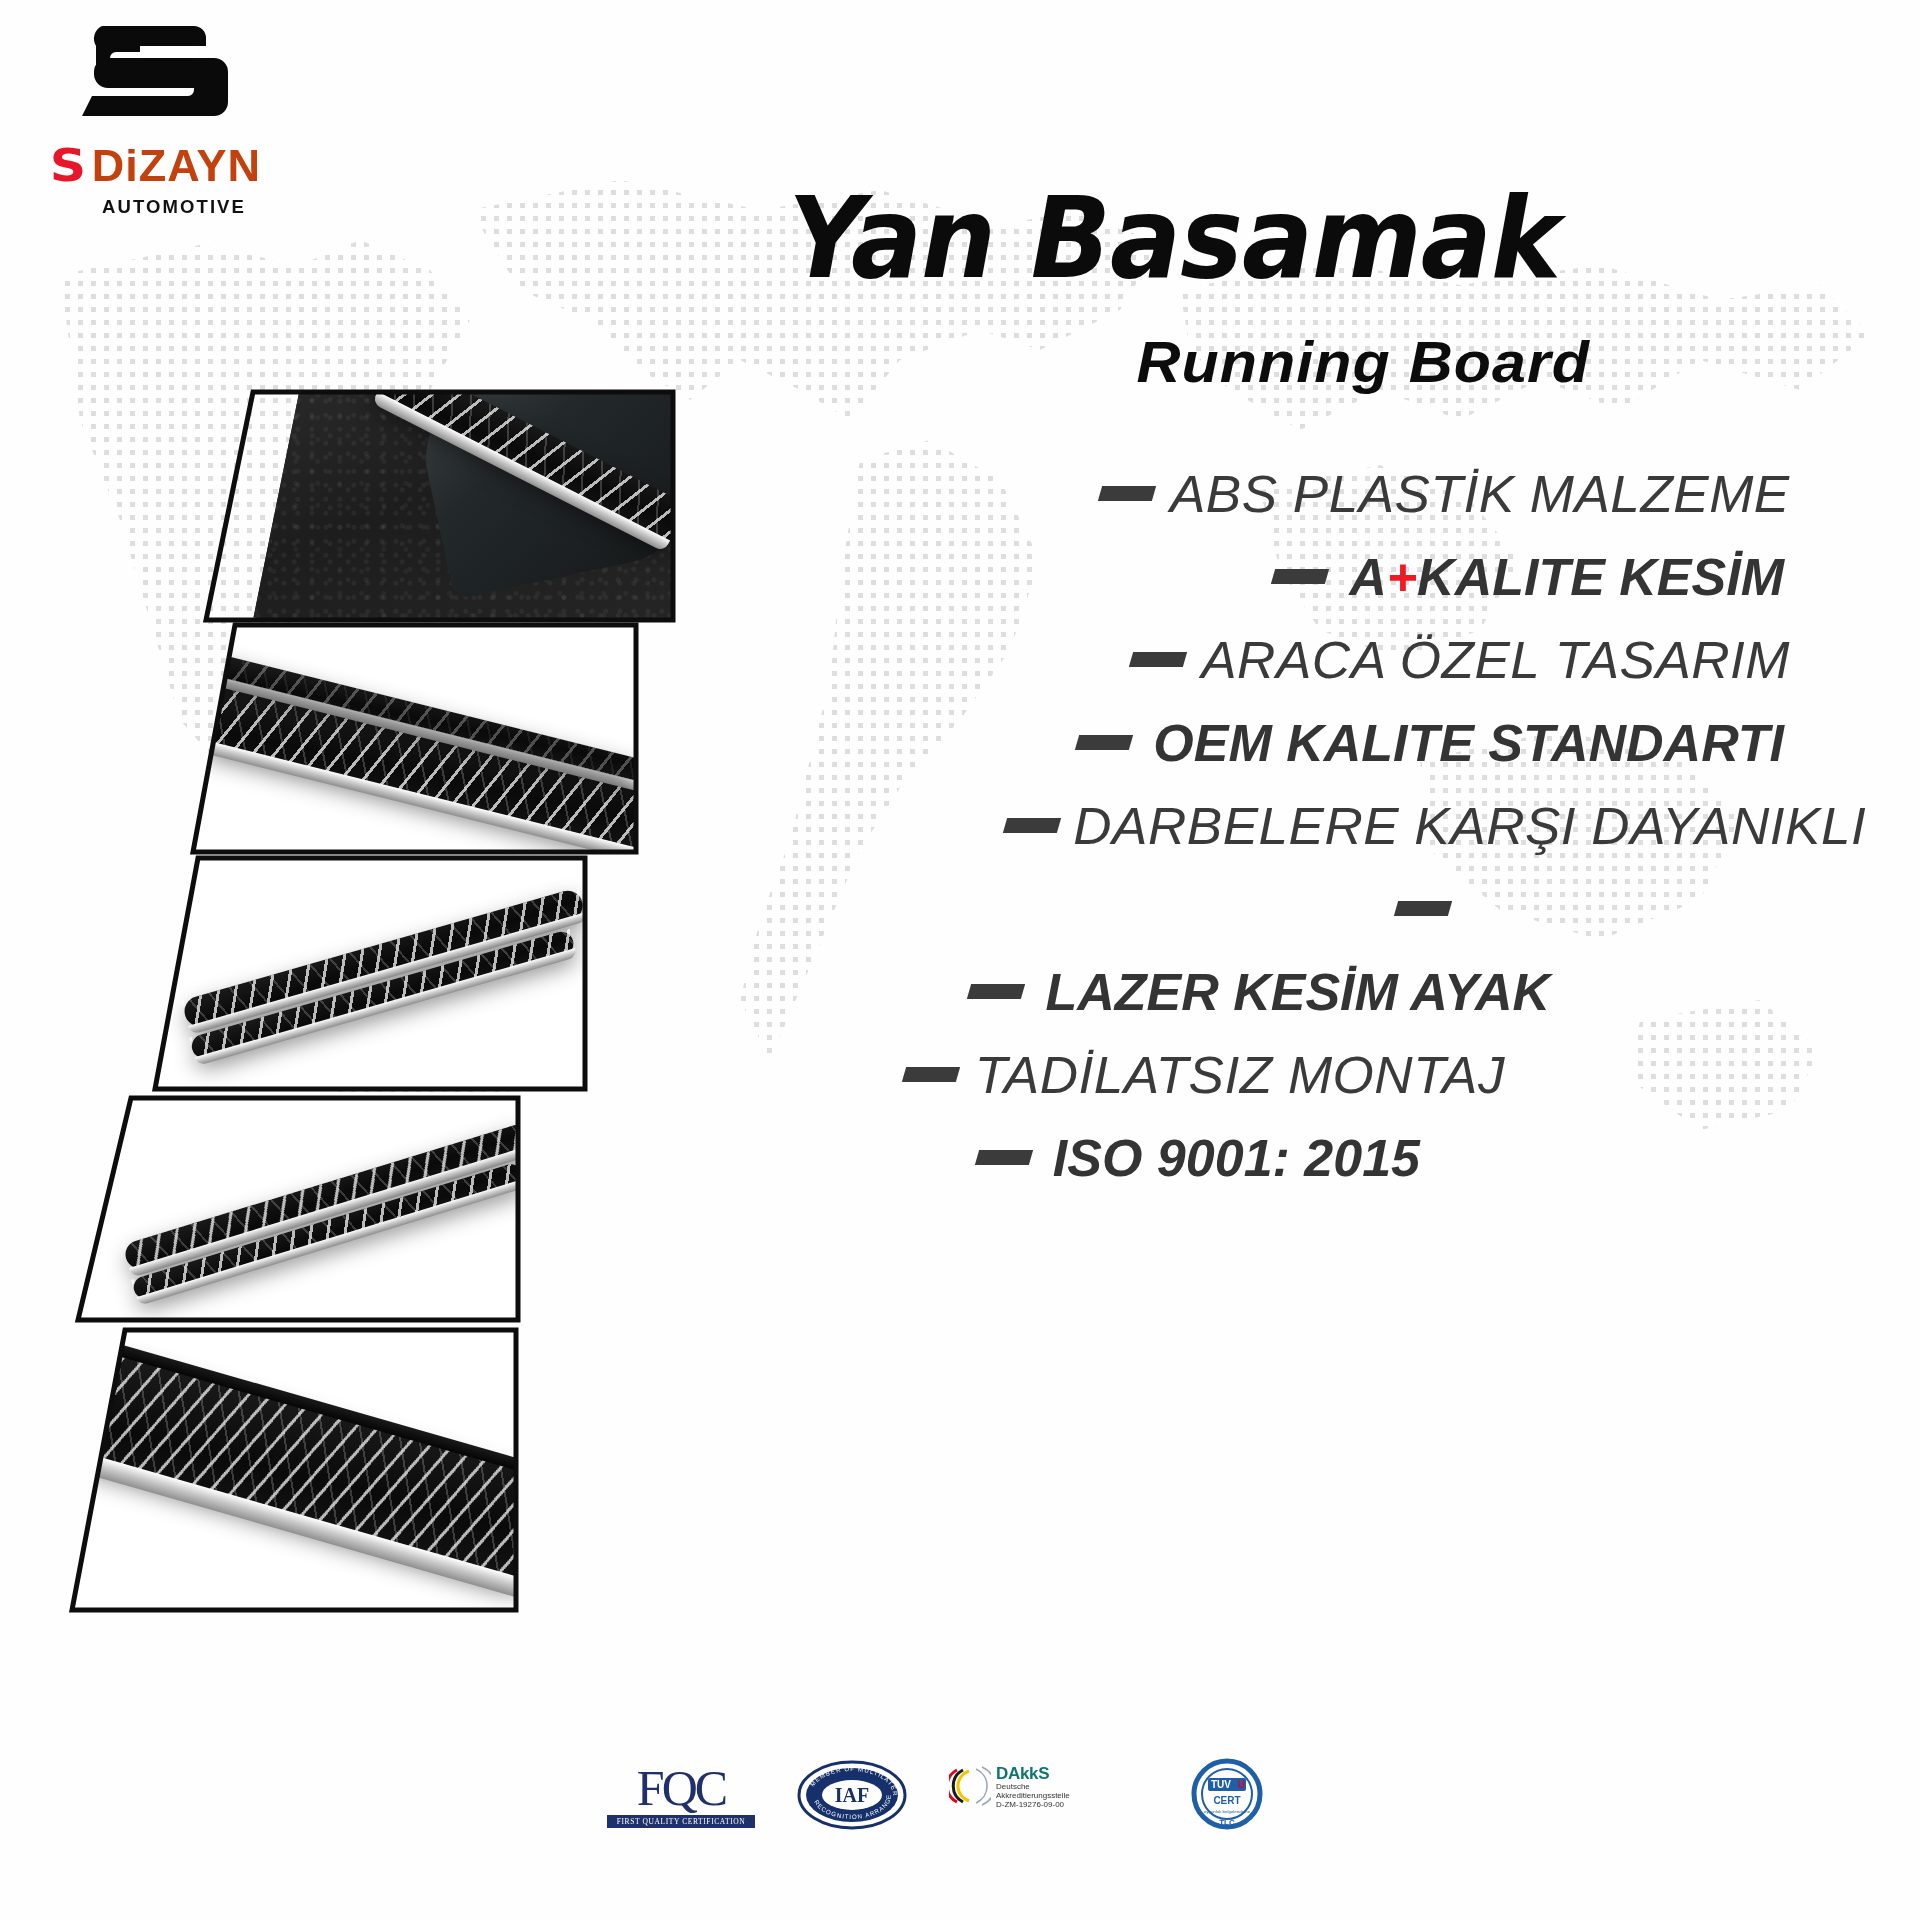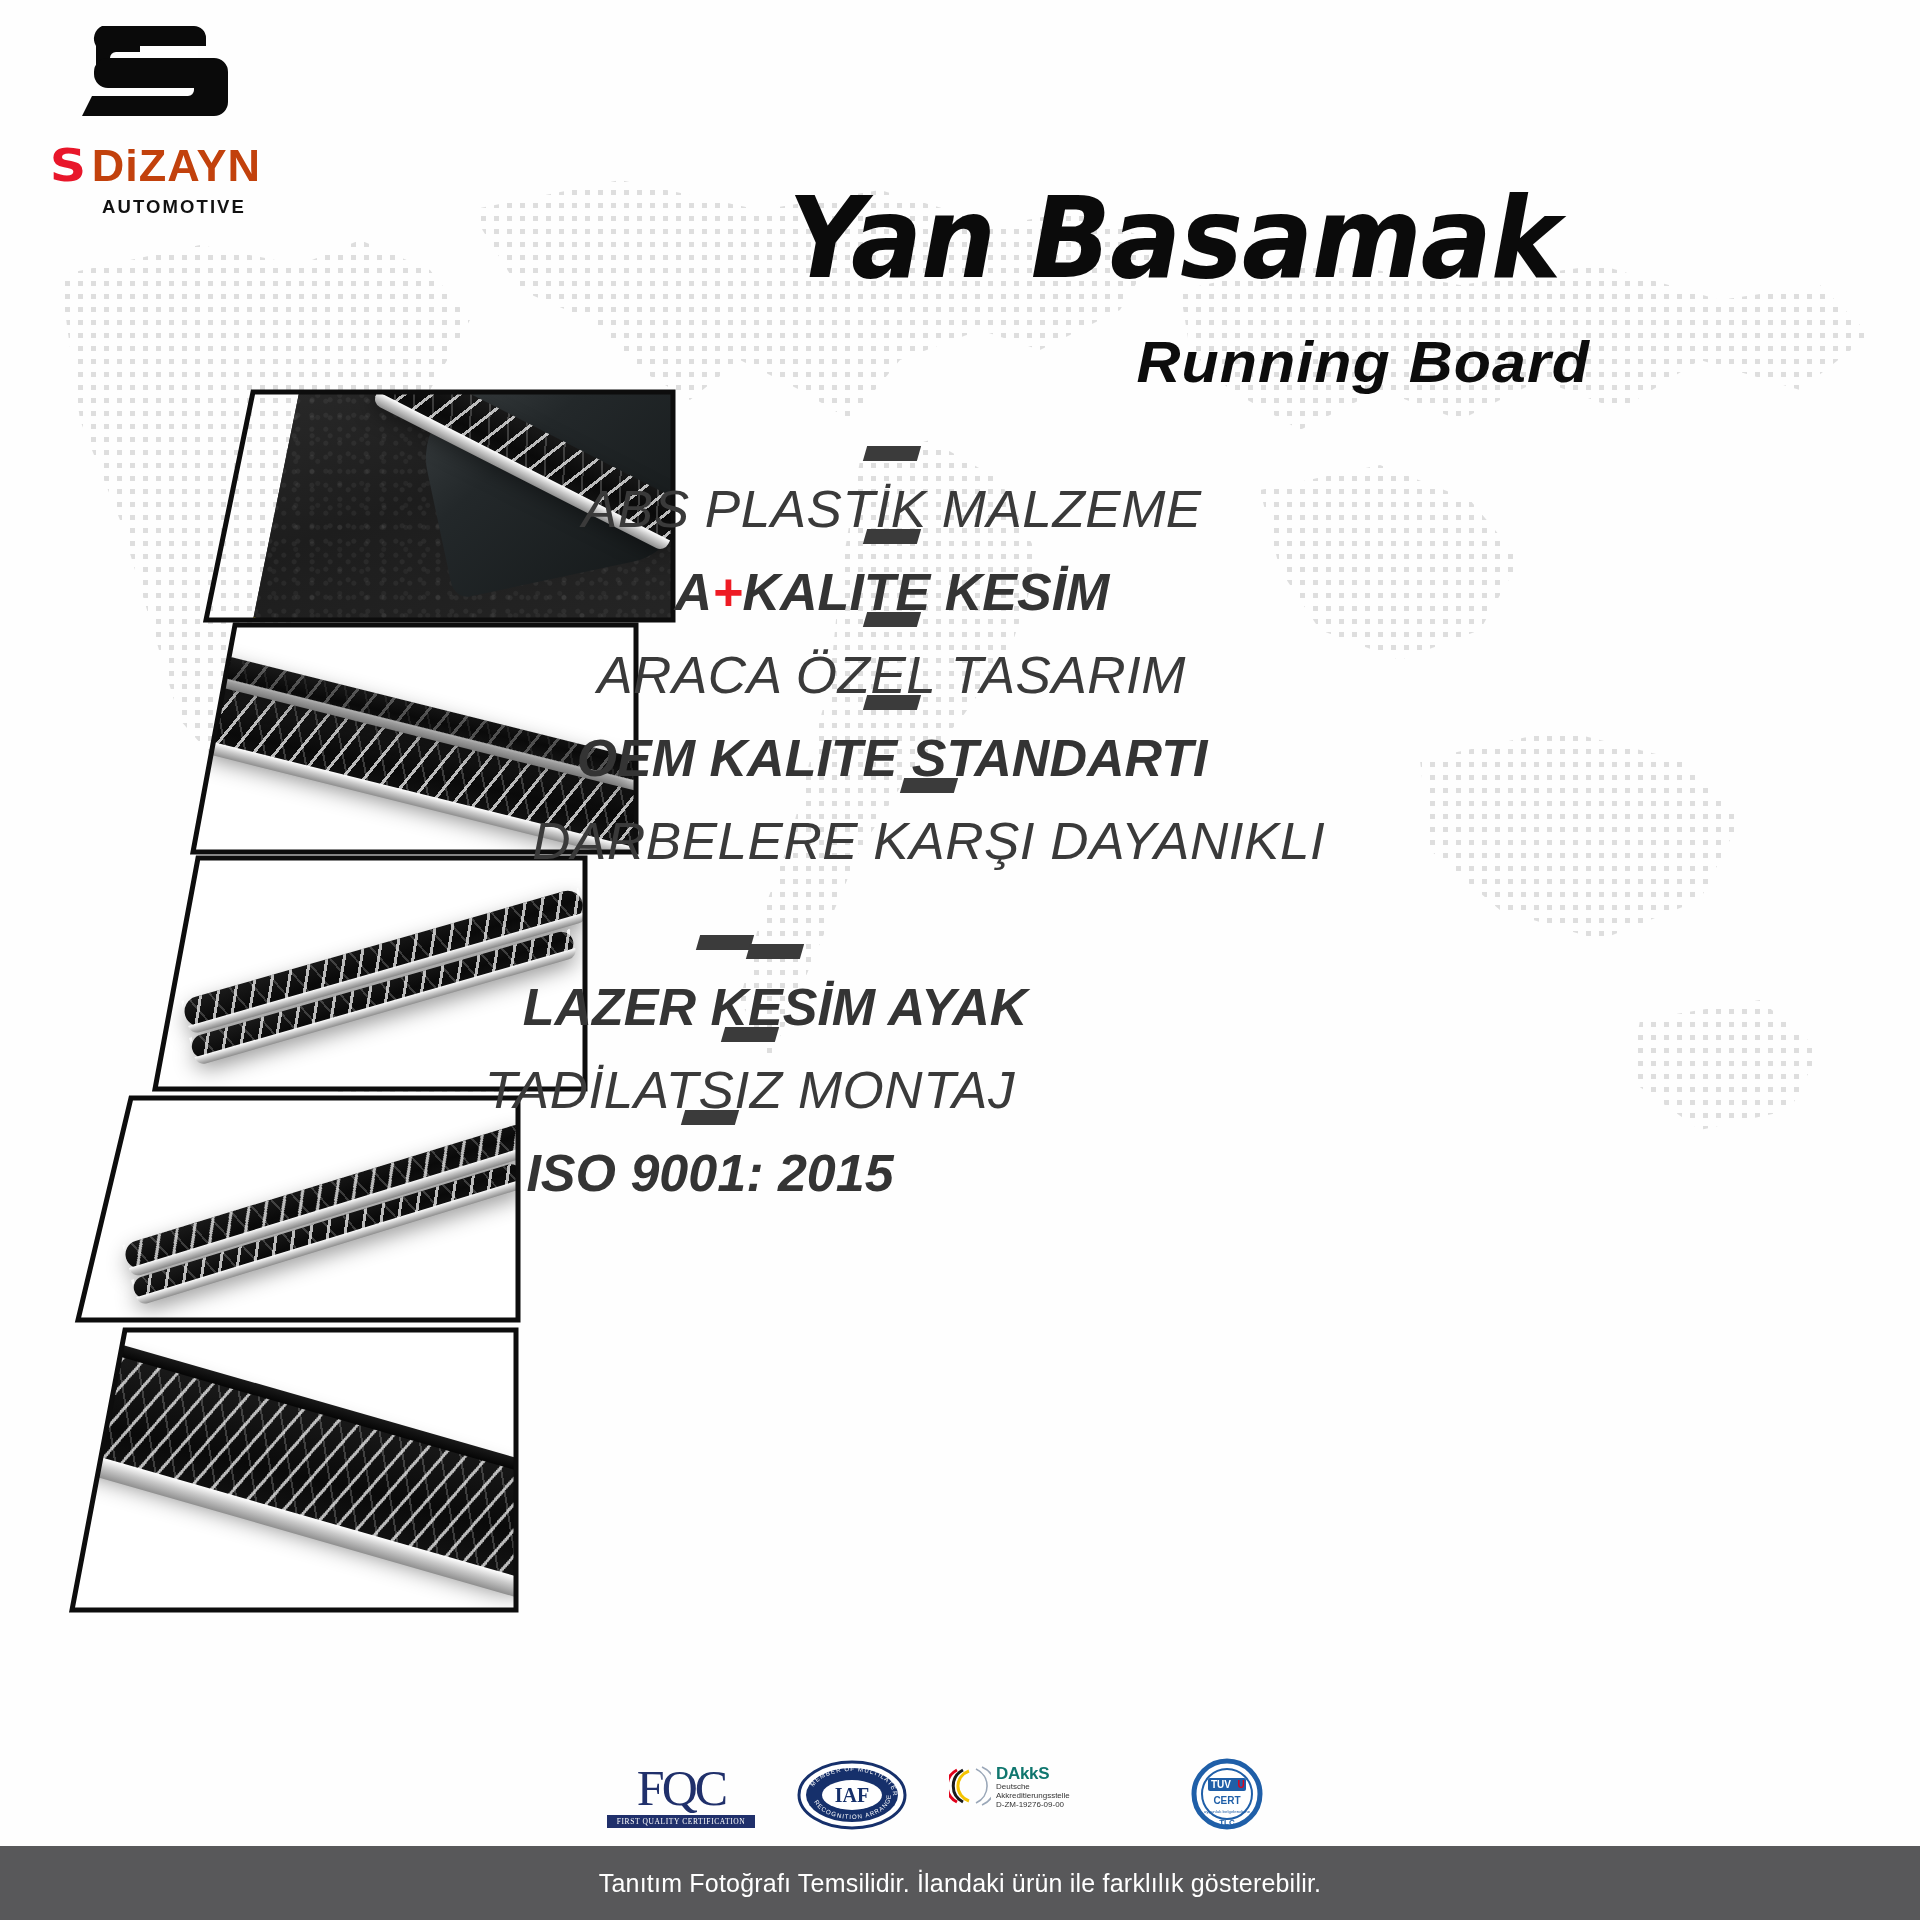--- a/index.html
+++ b/index.html
@@ -148,21 +148,20 @@
   }
 
   
   .features{
     position:absolute;left:0;top:452px;width:1880px;
   }
   .frow{
     display:flex;align-items:center;justify-content:flex-end;
     gap:22px;
     height:83px;
-    flex-direction:column;
   }
   .dash{
     flex:0 0 auto;
     width:54px;height:15px;
     background:#3b3b3b;
     transform:skewX(-16deg);
   }
   .ftext{
     font-family:"Liberation Sans", sans-serif;
     font-style:italic;
@@ -425,17 +424,14 @@
         <text x="40" y="30" text-anchor="middle" font-family="Liberation Sans, sans-serif" font-size="10" font-weight="bold" fill="#ffffff">TUV</text>
         <text x="60" y="30" text-anchor="middle" font-family="Liberation Sans, sans-serif" font-size="10" font-weight="bold" fill="#e2001a">U</text>
         <text x="46" y="46" text-anchor="middle" font-family="Liberation Sans, sans-serif" font-size="10" font-weight="bold" fill="#1f5fa8">CERT</text>
         <text x="46" y="55" text-anchor="middle" font-family="Liberation Sans, sans-serif" font-size="4.4" fill="#1f5fa8">uygunluk belgelendirme</text>
         <text x="46" y="67" text-anchor="middle" font-family="Liberation Sans, sans-serif" font-size="8" font-weight="bold" fill="#1f5fa8">TLC</text>
       </svg>
     </div>
 
   </div>
 
-  <div class="footer">
-    <span>Tanıtım Fotoğrafı Temsilidir. İlandaki ürün ile farklılık gösterebilir.</span>
-  </div>
 
 </div>
 
 </body></html>

